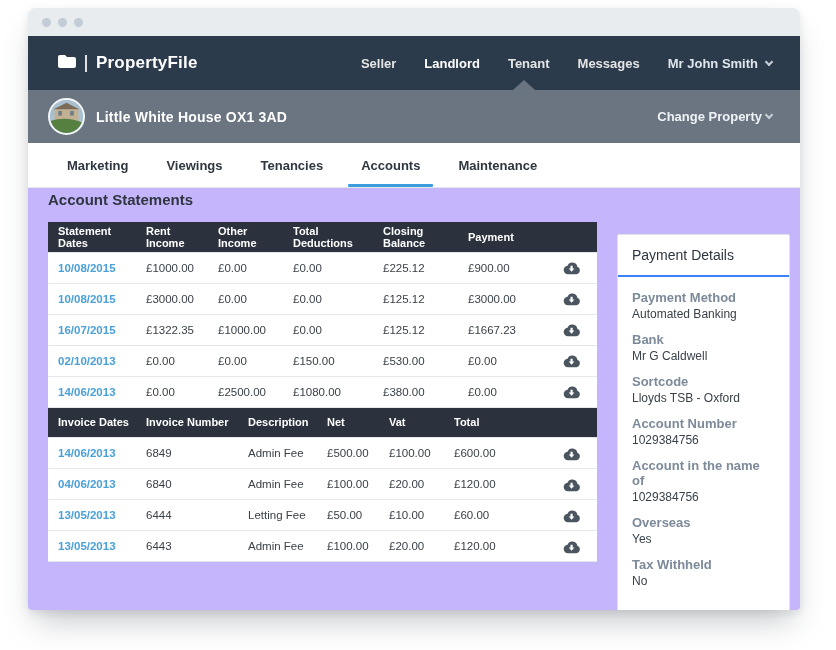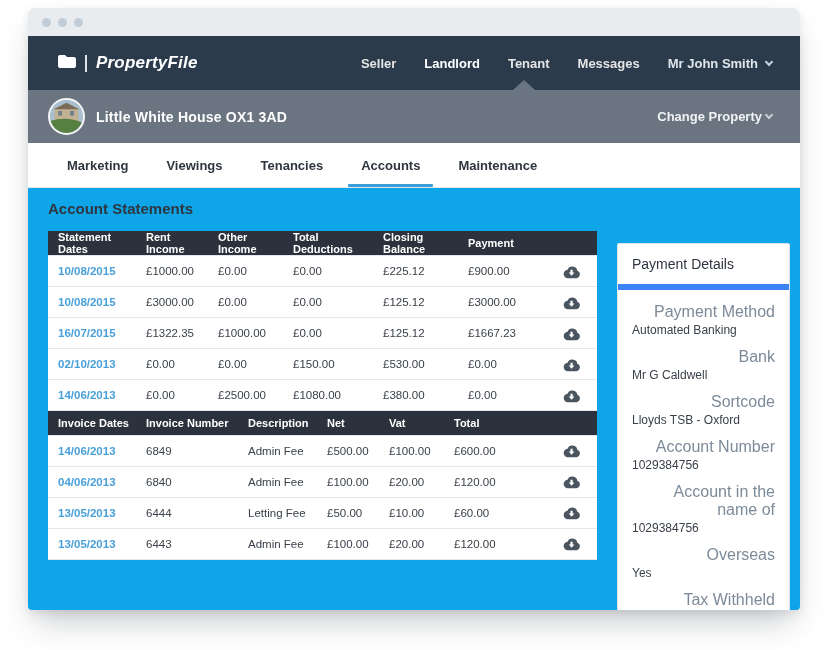--- a/index.html
+++ b/index.html
@@ -7,21 +7,21 @@
   .window {
     position:absolute; left:28px; top:8px; width:772px; height:602px;
     border-radius:8px 8px 4px 4px; overflow:hidden; background:#eef0f6;
     box-shadow:0 18px 30px -8px rgba(40,50,60,0.28), 0 3px 8px rgba(40,50,60,0.10);
   }
   
   .chrome { height:28px; background:#e9ecef; display:flex; align-items:center; padding-left:14px; gap:7px; }
   .chrome .dot { width:9px; height:9px; border-radius:50%; background:#c2ccd6; }
   
   .topnav { height:54px; background:#2c3b4c; display:flex; align-items:center; padding:0 28px 0 30px; }
-  .brand { display:flex; align-items:center; gap:9px; color:#fff;font-style:italic; }
+  .brand { display:flex; align-items:center; gap:9px; color:#fff; }
   .brand .bar { width:2px; height:17px; background:rgba(255,255,255,0.85); }
   .brand .name { font-size:17px; font-weight:bold; letter-spacing:0.2px; }
   .nav { margin-left:auto; display:flex; align-items:center; gap:28px; }
   .nav-item { color:#e5e5e5; font-size:13px; font-weight:bold; cursor:pointer; }
   .nav-item.active { color:#ffffff; }
   .nav-user { display:flex; align-items:center; gap:8px; color:#dfe6ec; font-size:13px; font-weight:bold; cursor:pointer; }
   .chev { width:6px; height:6px; border-right:2px solid #c6cfd8; border-bottom:2px solid #c6cfd8; transform:rotate(45deg); margin-top:-3px; }
   
   .propbar { position:relative; height:53px; background:#6b7581; display:flex; align-items:center; padding:0 28px 0 20px; }
   .propbar .caret-up { position:absolute; top:0; left:485px; width:0; height:0;
@@ -30,48 +30,48 @@
   .propbar .caret-up::before { content:""; position:absolute; left:-11px; top:-10px; width:0; height:0;
     border-left:11px solid transparent; border-right:11px solid transparent; border-bottom:10px solid #6b7581; }
   .avatar { width:37px; height:37px; border-radius:50%; border:2px solid #f2f4f6; overflow:hidden; flex:0 0 auto; background:#a9bfcf; }
   .prop-name { color:#ffffff; font-size:14px; font-weight:bold; margin-left:11px; letter-spacing:0.2px; }
   .change-prop { margin-left:auto; display:flex; align-items:center; gap:4px; color:#f0f3f5; font-size:13px; font-weight:bold; cursor:pointer; }
   
   .tabbar { height:45px; background:#ffffff; display:flex; align-items:stretch; padding-left:20px; border-bottom:1px solid #e3e6ea; }
   .tab { display:flex; align-items:center; padding:0 19px; font-size:13px; font-weight:bold; color:#2f3640; cursor:pointer; position:relative; }
   .tab.active::after { content:""; position:absolute; left:6px; right:6px; bottom:0; height:3px; background:#3b9ddb; border-radius:1px; }
   
-  .content { display:flex; padding:9px 10px 0 20px; background:#0ea5e9; }
+  .content { display:flex; padding:0 10px 0 20px; background:#c4b5fd; }
   .main { width:549px; flex:0 0 auto; }
   .section-title { font-size:15px; color:#2f3640; font-weight:bold; line-height:20px; margin:2px 0 12px 0; }
   .section-title.second { margin-top:16px; }
   table { border-collapse:collapse; table-layout:fixed; width:549px; background:#ffffff; }
-  thead th { background:#2b323d; color:#ffffff; font-size:11px; font-weight:bold; text-align:left; height:24px; padding:0 0 0 10px; }
+  thead th { background:#2b323d; color:#ffffff; font-size:11px; font-weight:bold; text-align:left; height:30px; padding:0 0 0 10px; }
   tbody td { font-size:11.5px; color:#3a4149; height:31px; padding:0 0 0 10px; border-bottom:1px solid #e4e7eb; background:#fff; }
   tbody tr:first-child td { border-top:1px solid #e4e7eb; }
   td.date a { color:#4aa0d9; text-decoration:none; font-weight:bold; cursor:pointer; }
   td.icon-cell, th.icon-cell { text-align:center; padding:0; }
   .dl-btn { display:inline-block; cursor:pointer; line-height:0; vertical-align:middle; }
   
   .t-st col:nth-child(1){width:88px;} .t-st col:nth-child(2){width:72px;}
   .t-st col:nth-child(3){width:75px;} .t-st col:nth-child(4){width:90px;}
   .t-st col:nth-child(5){width:85px;} .t-st col:nth-child(6){width:86px;}
   .t-st col:nth-child(7){width:53px;}
   
   .t-in col:nth-child(1){width:88px;} .t-in col:nth-child(2){width:102px;}
   .t-in col:nth-child(3){width:79px;} .t-in col:nth-child(4){width:62px;}
   .t-in col:nth-child(5){width:65px;} .t-in col:nth-child(6){width:100px;}
   .t-in col:nth-child(7){width:53px;}
   
   .side { width:173px; margin-left:20px; flex:0 0 auto; }
   .card { margin-top:46px; background:#ffffff; border:1px solid #e0e3e8; border-radius:2px; }
-  .card-title { font-size:14px; color:#2f3640; padding:12px 14px; border-bottom:6px solid #3b82f6; }
+  .card-title { font-size:14px; color:#2f3640; padding:12px 14px; border-bottom:2px solid #3b82f6; }
   .card-body { padding:13px 14px 14px 14px; }
   .field { margin-bottom:11px; }
-  .field .lbl { font-size:16px; color:#7c8a99; font-weight:normal; margin-bottom:2px;text-align:right; }
+  .field .lbl { font-size:13px; color:#7c8a99; font-weight:bold; margin-bottom:2px; }
   .field .val { font-size:12px; color:#3a4149; }
 </style>
 </head>
 <body>
 
 <div class="window">
 
   <div class="chrome">
     <span class="dot"></span>
     <span class="dot"></span>

